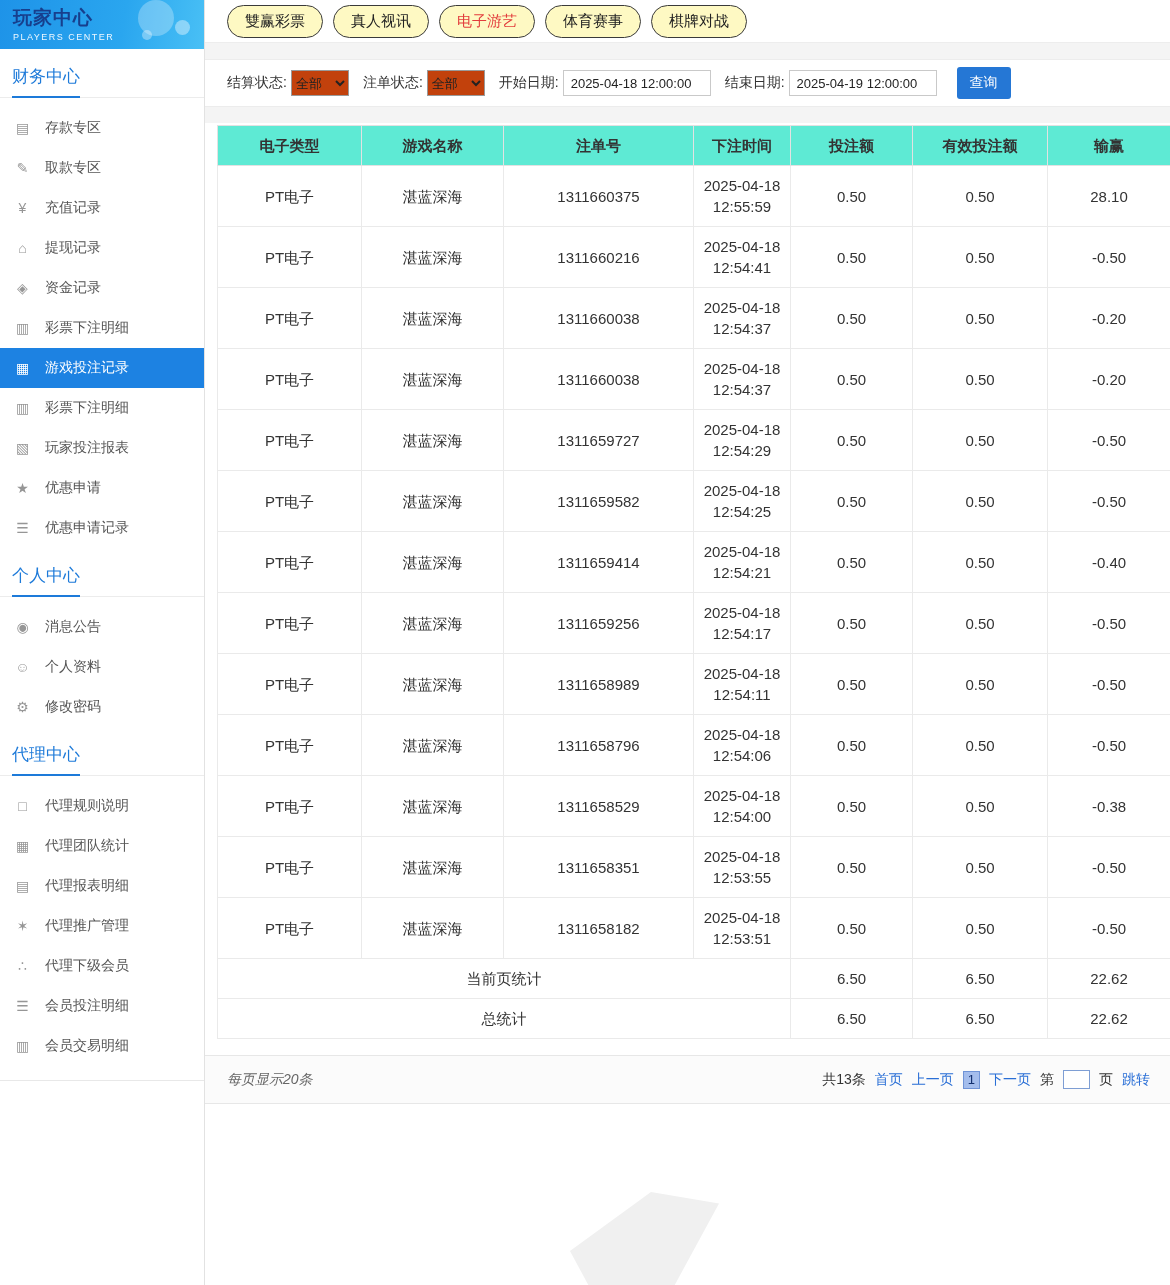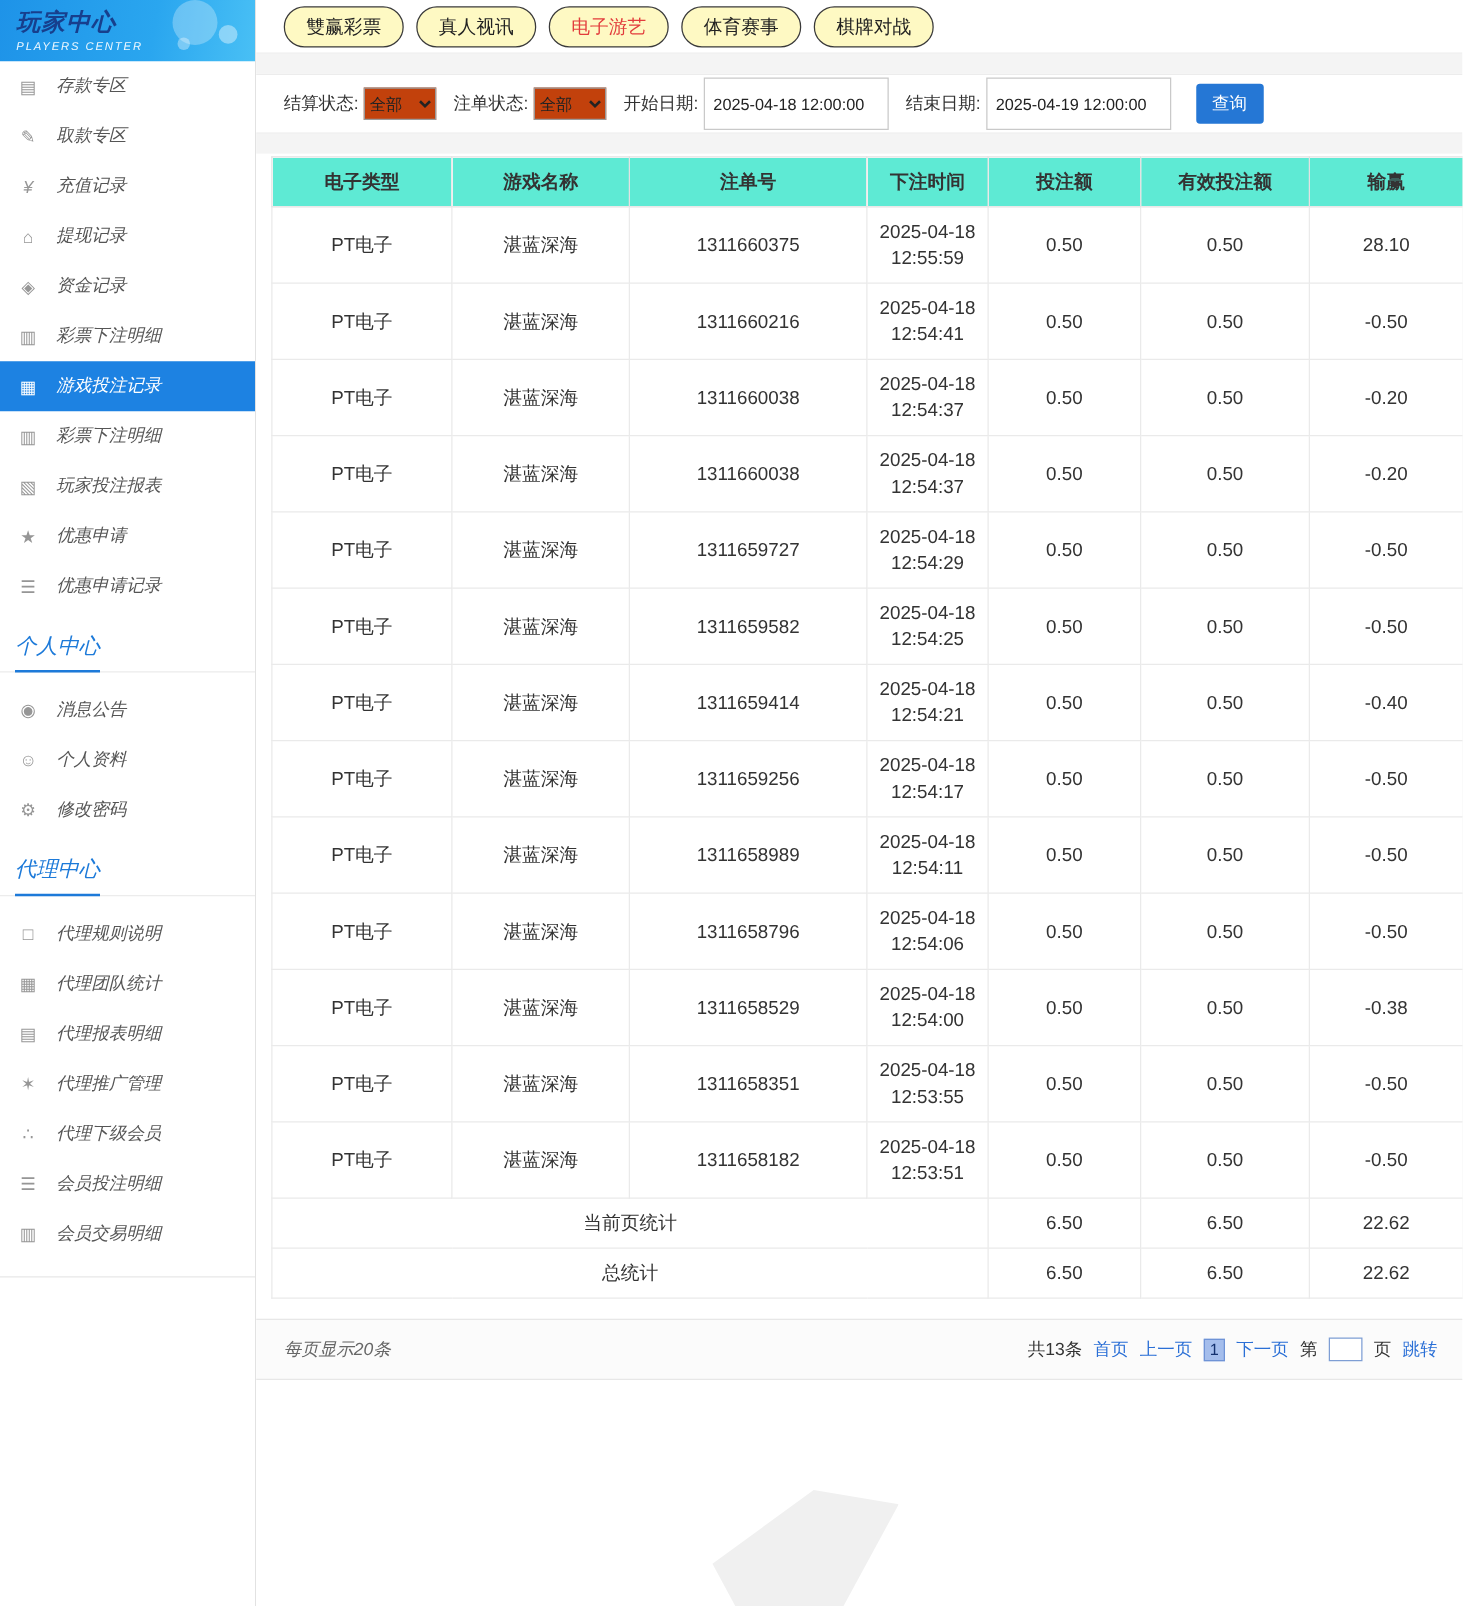--- a/index.html
+++ b/index.html
@@ -5,21 +5,21 @@
   * { box-sizing: border-box; }
   html,body { margin:0; padding:0; }
   body {
     width:1170px; height:1285px; overflow:hidden; position:relative;
     font-family:"Liberation Sans","DejaVu Sans",sans-serif;
     background:#ffffff; color:#333;
   }
   .app { display:flex; width:100%; height:100%; }
 
   
-  .sidebar { flex:0 0 205px; width:205px; background:#fff; border-right:1px solid #e2e2e2;font-style:italic; }
+  .sidebar { flex:0 0 205px; width:205px; background:#fff; border-right:1px solid #e2e2e2; }
   .side-header {
     height:49px; position:relative; overflow:hidden;
     background:linear-gradient(100deg,#1e93e8 0%,#2aa6ef 60%,#49c0f5 100%);
     padding:5px 0 0 13px;
   }
   .side-title { font-size:19px; font-weight:bold; color:#173f8d; letter-spacing:1px; }
   .side-subtitle { font-size:9px; color:#eef8ff; letter-spacing:1.5px; margin-top:1px; }
   .bubble { position:absolute; border-radius:50%; background:rgba(255,255,255,.28); }
   .b1 { width:36px; height:36px; right:30px; top:0px; }
   .b2 { width:15px; height:15px; right:14px; top:20px; background:rgba(255,255,255,.4); }
@@ -50,21 +50,21 @@
     padding-left:22px; font-size:14px; color:#333;
     border-top:1px solid #ececec; border-bottom:1px solid #ececec;
   }
   .filterbar label { margin-right:4px; }
   .filterbar select {
     height:26px; min-width:58px; border:1px solid #9a9a9a; background:#c2410c;
     font-size:13px; color:#222; margin-right:14px;
     font-family:"Liberation Sans","DejaVu Sans",sans-serif;
   }
   .filterbar input[type="text"] {
-    height:42px; width:148px; border:1px solid #c9c9c9; padding:2px 7px;
+    height:26px; width:148px; border:1px solid #c9c9c9; padding:2px 7px;
     font-size:13px; color:#222; margin-right:14px;
     font-family:"Liberation Sans","DejaVu Sans",sans-serif;
   }
   .btn-primary {
     background:#2577d5; color:#fff; border:none; border-radius:3px;
     padding:7px 13px; font-size:14px; cursor:pointer; margin-left:6px;
     font-family:"Liberation Sans","DejaVu Sans",sans-serif;
   }
 
   .table-section { background:#fff; padding:2px 0 0 12px; }
@@ -103,20 +103,21 @@
 
   <aside class="sidebar">
     <div class="side-header">
       <div class="side-title">玩家中心</div>
       <div class="side-subtitle">PLAYERS CENTER</div>
       <div class="bubble b1"></div>
       <div class="bubble b2"></div>
       <div class="bubble b3"></div>
     </div>
     <nav class="side-nav" id="side-nav">
+        <div class="section-title"><span>财务中心</span></div>
         <div class="nav-item">
           <span class="icon">▤</span>
           <span class="label">存款专区</span>
         </div>
         <div class="nav-item">
           <span class="icon">✎</span>
           <span class="label">取款专区</span>
         </div>
         <div class="nav-item">
           <span class="icon">¥</span>

